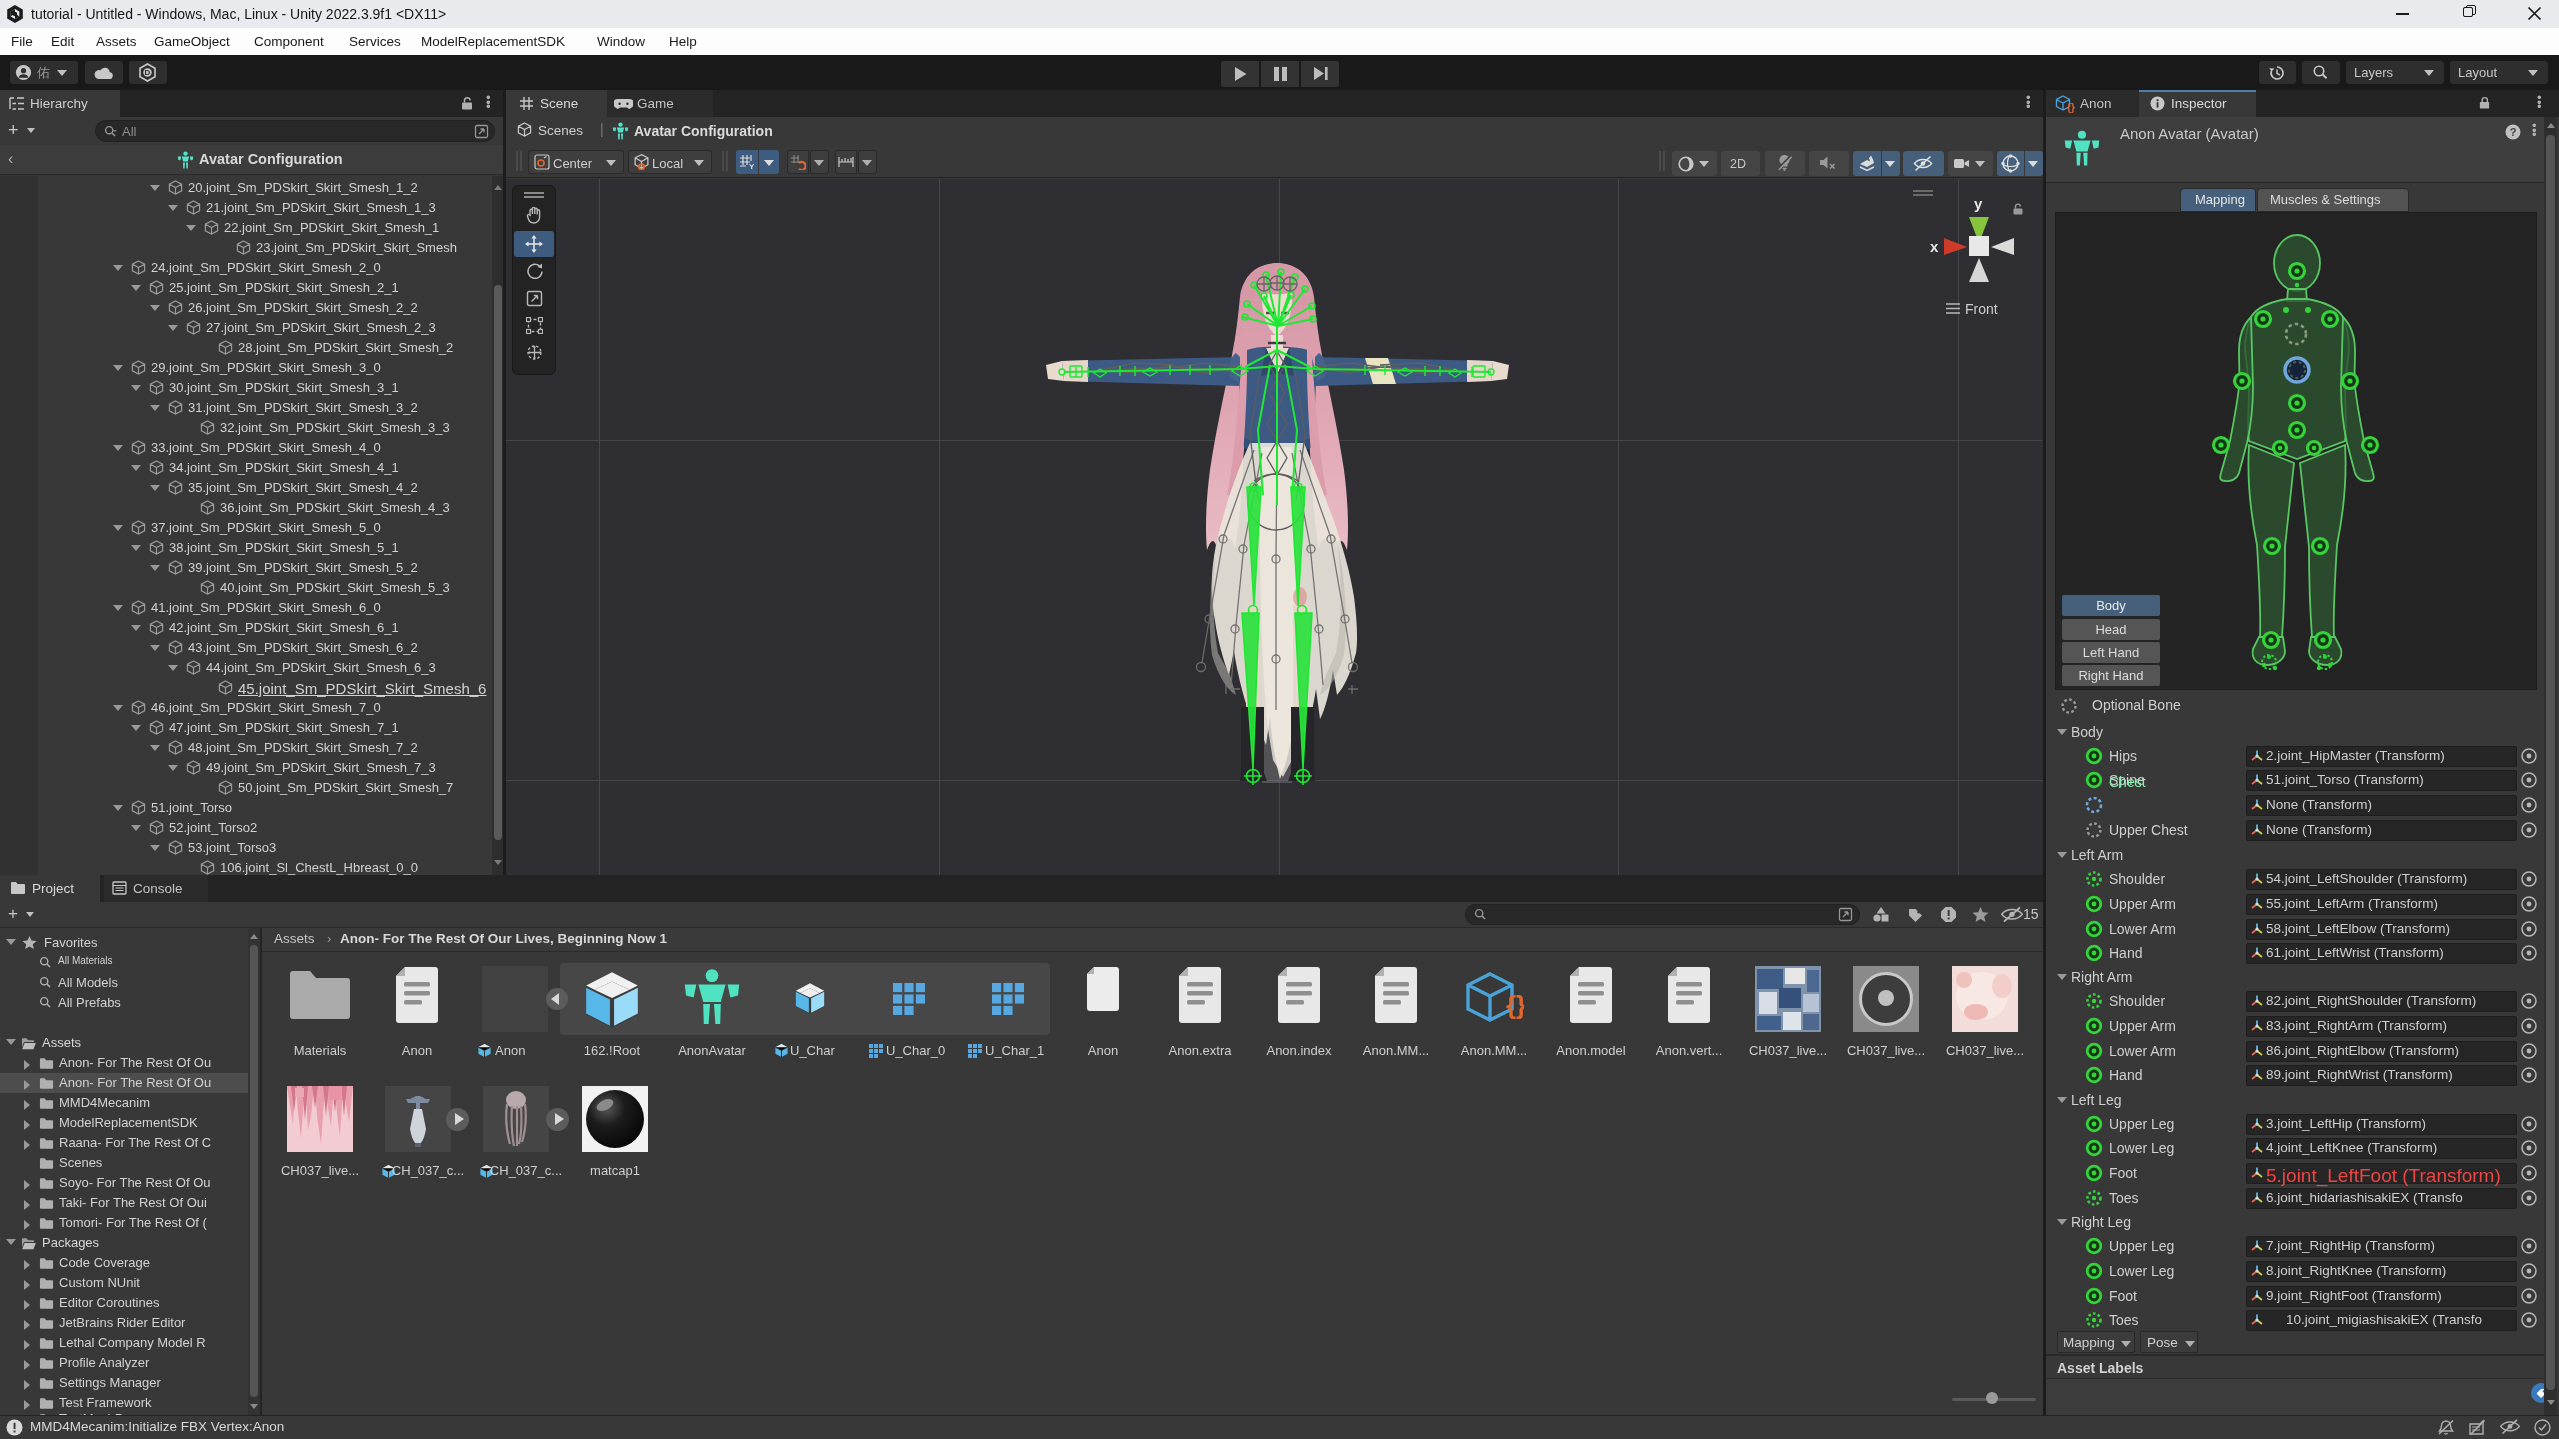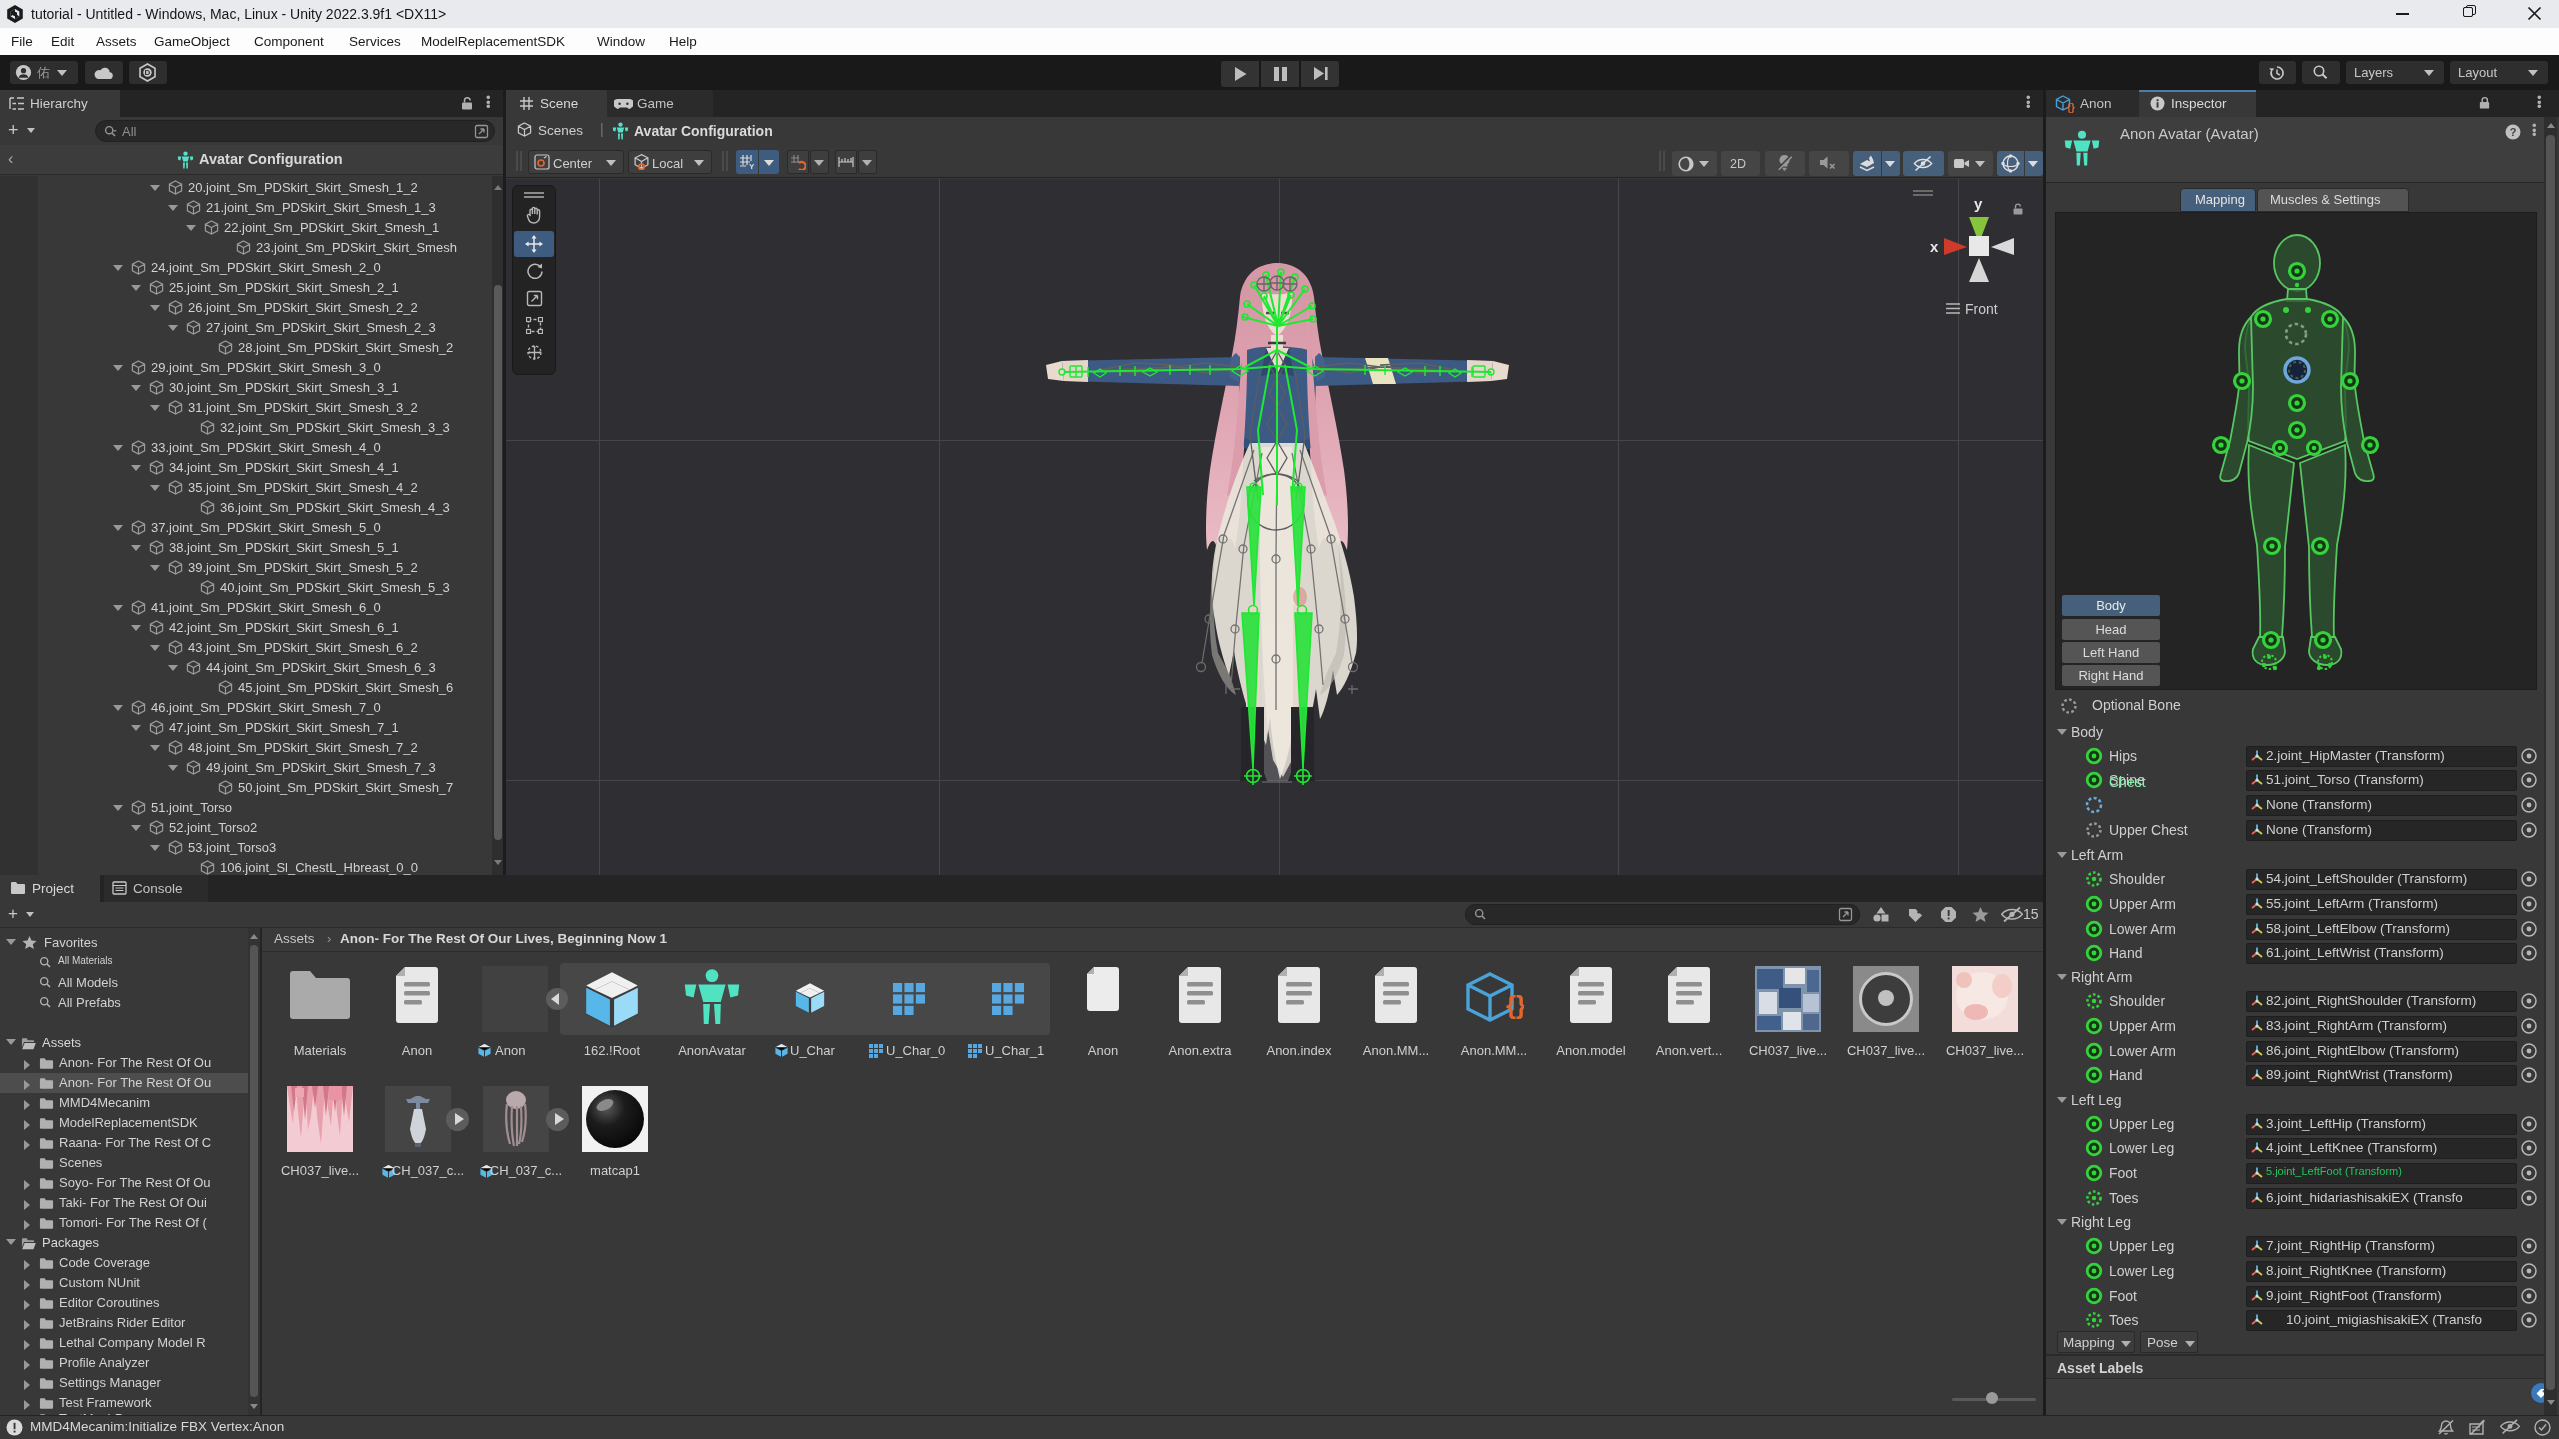--- a/index.html
+++ b/index.html
@@ -238,21 +238,21 @@
     </svg>
 <div class="abs tx" style="left:188px;top:640px;width:304px;overflow:hidden;font-size:13px;color:#d2d2d2;">43.joint_Sm_PDSkirt_Skirt_Smesh_6_2</div>
 <div class="abs" style="left:168px;top:665px;width:0;height:0;border-left:5px solid transparent;border-right:5px solid transparent;border-top:6px solid #999999;"></div>
 <svg class="abs" style="left:186px;top:660px" width="15.0" height="15.0" viewBox="0 0 16 16">
 <path d="M8 1 L14.5 4.5 V11.5 L8 15 L1.5 11.5 V4.5 Z M1.5 4.5 L8 8 L14.5 4.5 M8 8 V15" fill="none" stroke="#9a9a9a" stroke-width="1.3"></path>
     </svg>
 <div class="abs tx" style="left:206px;top:660px;width:286px;overflow:hidden;font-size:13px;color:#d2d2d2;">44.joint_Sm_PDSkirt_Skirt_Smesh_6_3</div>
 <svg class="abs" style="left:218px;top:680px" width="15.0" height="15.0" viewBox="0 0 16 16">
 <path d="M8 1 L14.5 4.5 V11.5 L8 15 L1.5 11.5 V4.5 Z M1.5 4.5 L8 8 L14.5 4.5 M8 8 V15" fill="none" stroke="#9a9a9a" stroke-width="1.3"></path>
     </svg>
-<div class="abs tx" style="left:238px;top:680px;width:254px;overflow:hidden;font-size:13px;color:#d2d2d2;">45.joint_Sm_PDSkirt_Skirt_Smesh_6</div>
+<div class="abs tx" style="left:238px;top:680px;width:254px;overflow:hidden;font-size:15px;color:#d2d2d2;text-decoration:underline;">45.joint_Sm_PDSkirt_Skirt_Smesh_6</div>
 <div class="abs" style="left:113px;top:705px;width:0;height:0;border-left:5px solid transparent;border-right:5px solid transparent;border-top:6px solid #999999;"></div>
 <svg class="abs" style="left:131px;top:700px" width="15.0" height="15.0" viewBox="0 0 16 16">
 <path d="M8 1 L14.5 4.5 V11.5 L8 15 L1.5 11.5 V4.5 Z M1.5 4.5 L8 8 L14.5 4.5 M8 8 V15" fill="none" stroke="#9a9a9a" stroke-width="1.3"></path>
     </svg>
 <div class="abs tx" style="left:151px;top:700px;width:341px;overflow:hidden;font-size:13px;color:#d2d2d2;">46.joint_Sm_PDSkirt_Skirt_Smesh_7_0</div>
 <div class="abs" style="left:131px;top:725px;width:0;height:0;border-left:5px solid transparent;border-right:5px solid transparent;border-top:6px solid #999999;"></div>
 <svg class="abs" style="left:149px;top:720px" width="15.0" height="15.0" viewBox="0 0 16 16">
 <path d="M8 1 L14.5 4.5 V11.5 L8 15 L1.5 11.5 V4.5 Z M1.5 4.5 L8 8 L14.5 4.5 M8 8 V15" fill="none" stroke="#9a9a9a" stroke-width="1.3"></path>
     </svg>
 <div class="abs tx" style="left:169px;top:720px;width:323px;overflow:hidden;font-size:13px;color:#d2d2d2;">47.joint_Sm_PDSkirt_Skirt_Smesh_7_1</div>
@@ -976,21 +976,21 @@
       <circle cx="9" cy="9" r="2.4" fill="#35d23c"></circle>
     </svg>
 <div class="abs tx" style="left:2109px;top:1165px;font-size:14px;color:#cfcfcf;">Foot</div>
 <div class="abs" style="left:2246px;top:1163px;width:271px;height:21px;background:#262626;border:1px solid #1e1e1e;border-radius:2px;overflow:hidden;"></div>
 <svg class="abs" style="left:2250px;top:1166px" width="14" height="14" viewBox="0 0 14 14">
       <path d="M7 7 L7 1.5" stroke="#5fb6e0" stroke-width="1.8"></path>
       <path d="M7 7 L2 11" stroke="#e66a5a" stroke-width="1.8"></path>
       <path d="M7 7 L12 11" stroke="#cfcf4a" stroke-width="1.8"></path>
       <circle cx="7" cy="7" r="1.6" fill="#dadada"></circle>
     </svg>
-<div class="abs tx" style="left:2266px;top:1165px;font-size:11px;color:#22c55e;max-width:248px;overflow:hidden;">5.joint_LeftFoot (Transform)</div>
+<div class="abs tx" style="left:2266px;top:1165px;font-size:19px;color:#ef4444;max-width:248px;overflow:hidden;">5.joint_LeftFoot (Transform)</div>
 <svg class="abs" style="left:2520px;top:1164px" width="18" height="18" viewBox="0 0 18 18">
       <circle cx="9" cy="9" r="7" fill="none" stroke="#b8b8b8" stroke-width="1.5"></circle>
       <circle cx="9" cy="9" r="2.4" fill="#b8b8b8"></circle>
     </svg>
 <svg class="abs" style="left:2085px;top:1189px" width="18" height="18" viewBox="0 0 18 18">
       <circle cx="9" cy="9" r="6.5" fill="none" stroke="#35d23c" stroke-width="2.6" stroke-dasharray="2.6 2.2"></circle>
       <circle cx="9" cy="9" r="2.2" fill="#35d23c"></circle>
     </svg>
 <div class="abs tx" style="left:2109px;top:1190px;font-size:14px;color:#cfcfcf;">Toes</div>
 <div class="abs" style="left:2246px;top:1188px;width:271px;height:21px;background:#262626;border:1px solid #1e1e1e;border-radius:2px;overflow:hidden;"></div>

